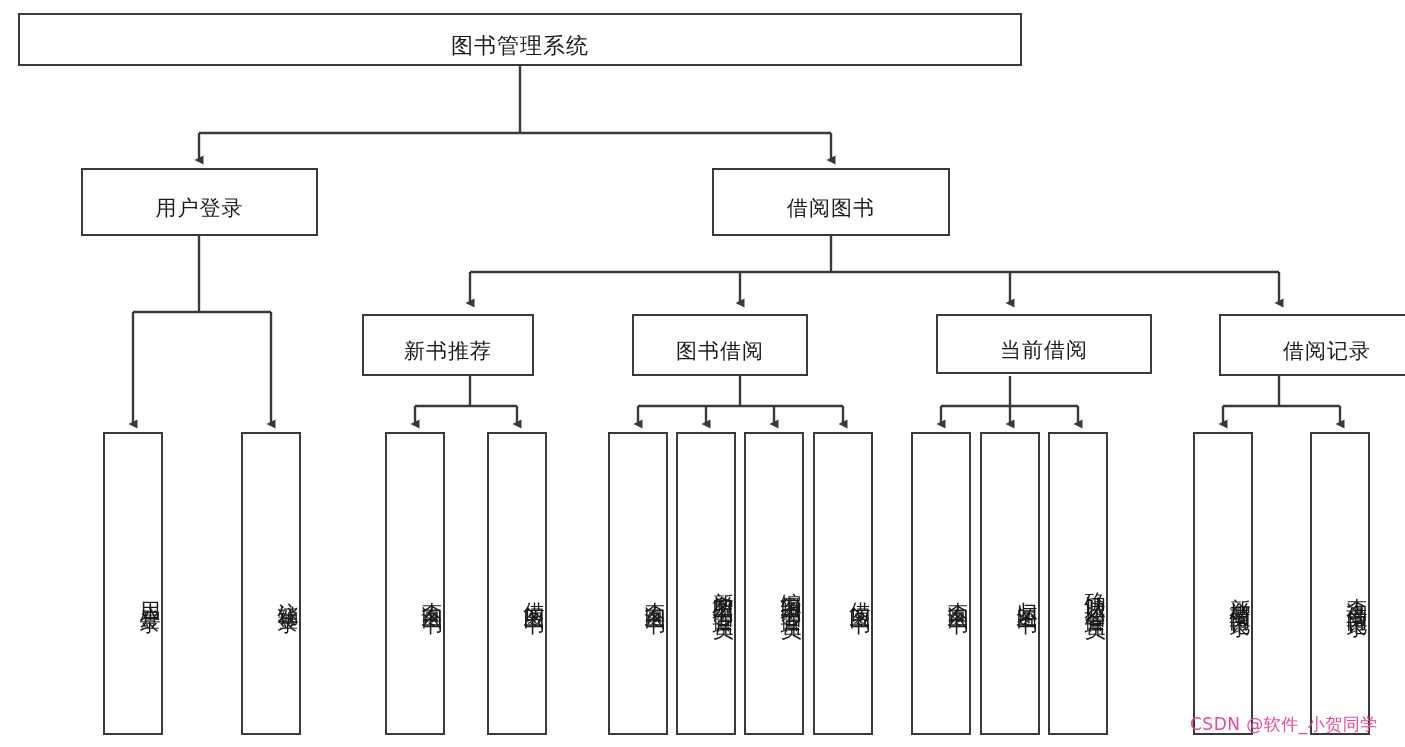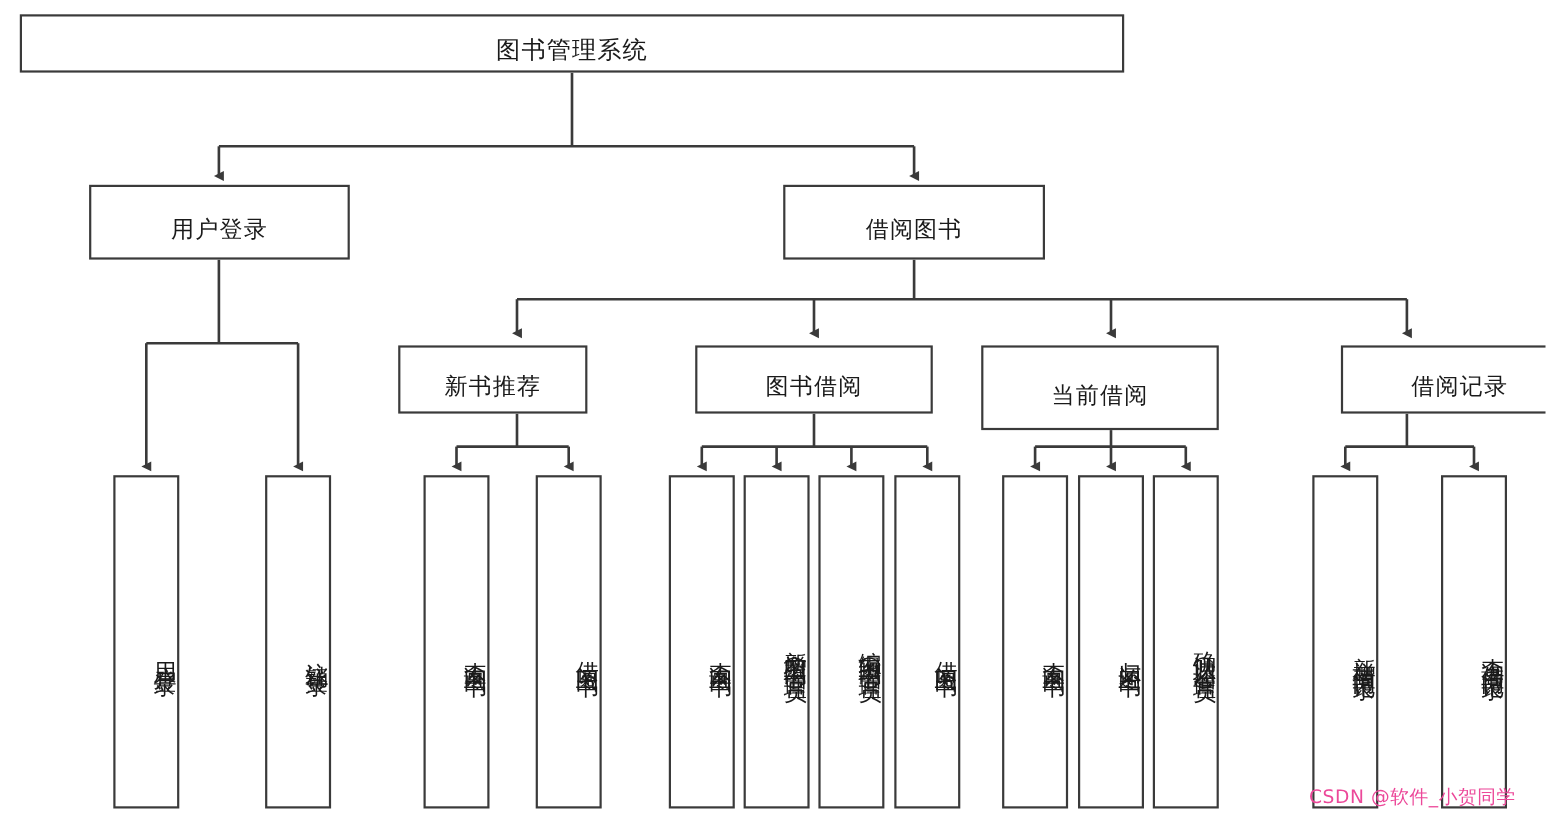--- a/index.html
+++ b/index.html
@@ -112,24 +112,24 @@
 <div class="node-box horiz" style="left:81px;top:168px;width:237px;height:68px;">
   <span class="node-label">用户登录</span>
 </div>
 <div class="node-box horiz" style="left:712px;top:168px;width:238px;height:68px;">
   <span class="node-label">借阅图书</span>
 </div>
 
 <div class="node-box horiz" style="left:362px;top:314px;width:172px;height:62px;">
   <span class="node-label">新书推荐</span>
 </div>
-<div class="node-box horiz" style="left:632px;top:314px;width:216px;height:62px;">
+<div class="node-box horiz" style="left:632px;top:314px;width:176px;height:62px;">
   <span class="node-label">图书借阅</span>
 </div>
-<div class="node-box horiz" style="left:892px;top:314px;width:216px;height:77px;">
+<div class="node-box horiz" style="left:936px;top:314px;width:216px;height:60px;">
   <span class="node-label">当前借阅</span>
 </div>
 <div class="node-box horiz" style="left:1219px;top:314px;width:216px;height:62px;">
   <span class="node-label">借阅记录</span>
 </div>
 
 <div class="node-box leaf" style="left:103px;top:432px;width:60px;height:303px;">
   <span class="node-label">用户登录</span>
 </div>
 <div class="node-box leaf" style="left:241px;top:432px;width:60px;height:303px;">

